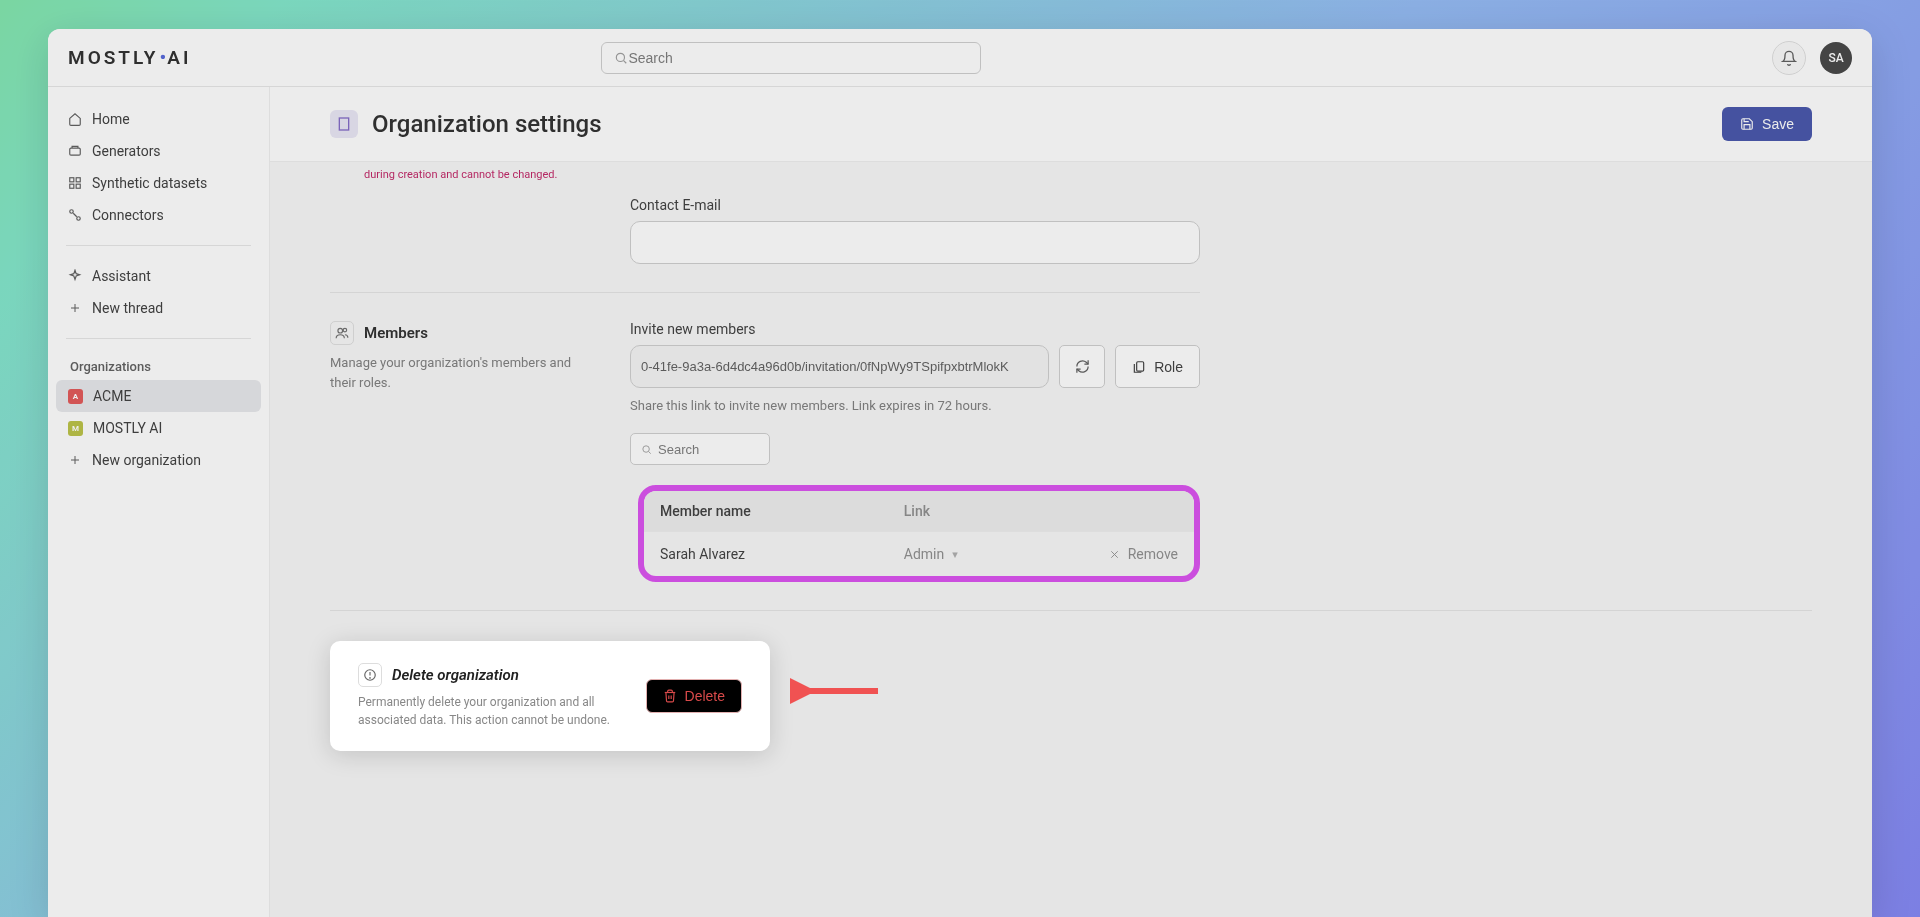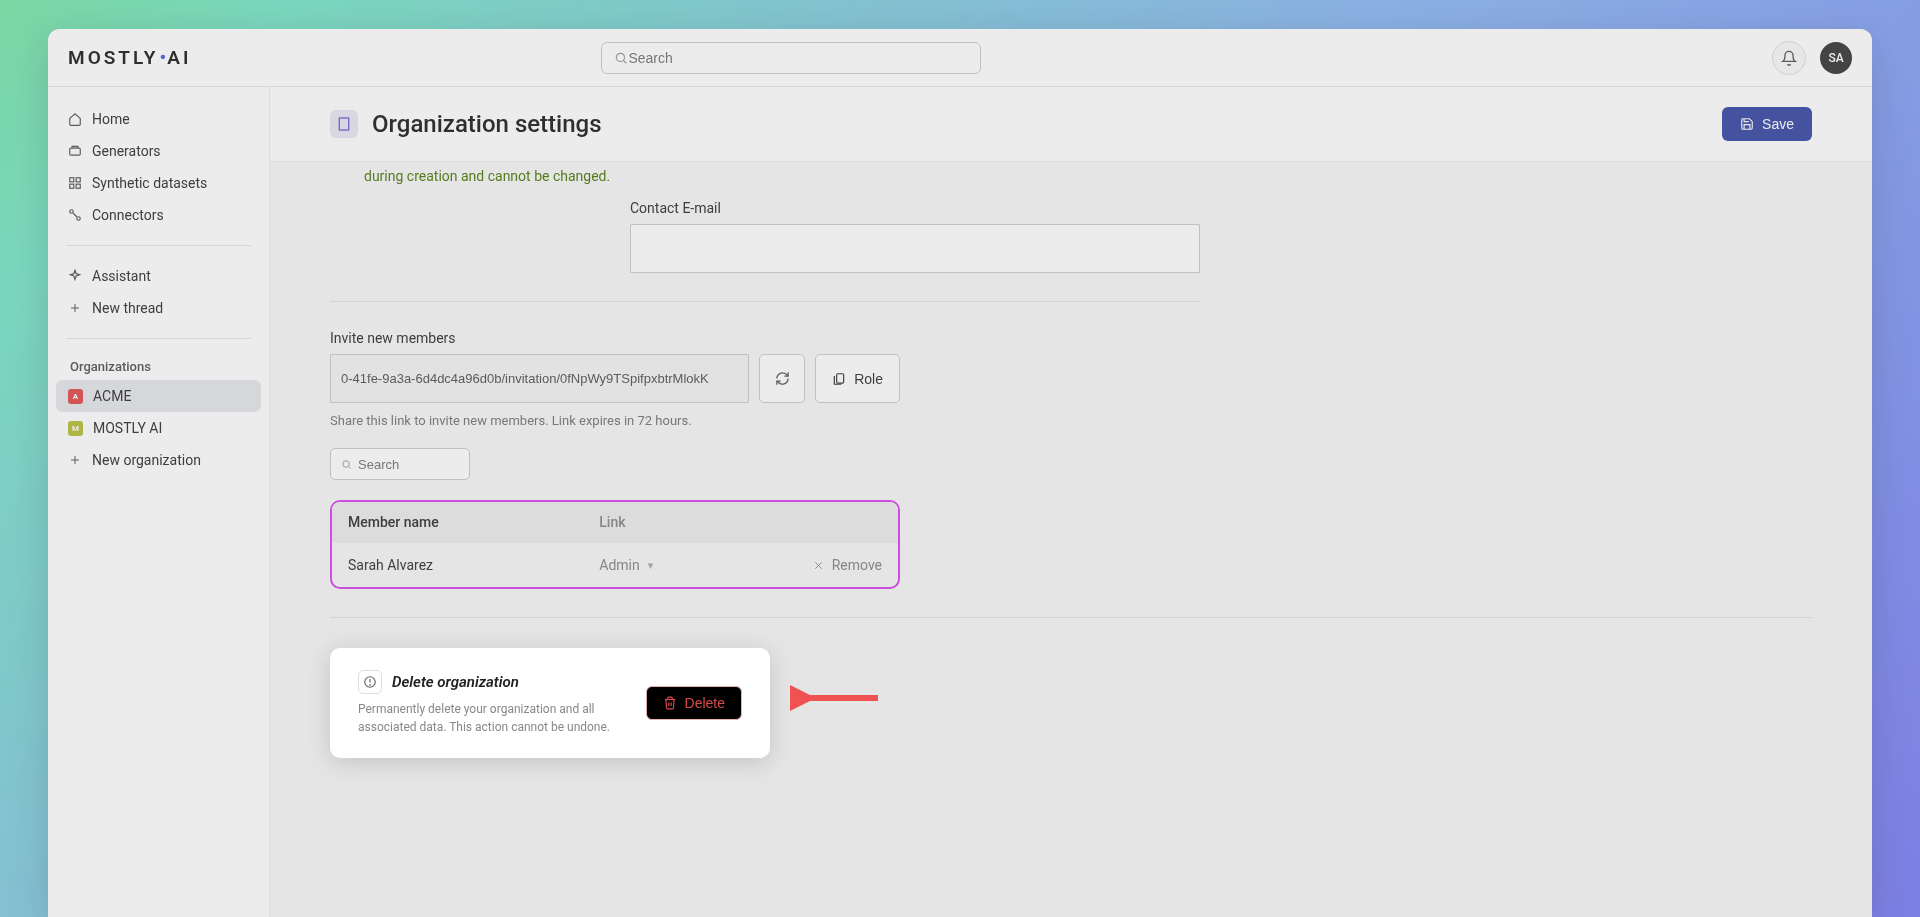--- a/index.html
+++ b/index.html
@@ -38,39 +38,39 @@
 .nav-section-label { font-size:13px; color:#555; padding:6px 14px; margin-top:4px; font-weight:500;}
 .org-badge { width:15px; height:15px; border-radius:3px; display:flex; align-items:center; justify-content:center; font-size:8px; font-weight:700; color:#fff; flex-shrink:0;}
 .org-badge.red { background:#e14d4d; }
 .org-badge.olive { background:#b7bf3a; }
 .main { flex:1; display:flex; flex-direction:column; background:#f7f7f7; }
 .page-header { background:#fff; border-bottom:1px solid #eee; padding: 20px 60px; display:flex; align-items:center; }
 .page-header .hicon { width:28px; height:28px; background:#e8e5f5; border-radius:6px; display:flex; align-items:center; justify-content:center; margin-right:14px; color:#7b61c4;}
 .page-header h1 { font-size:24px; font-weight:500; color:#222; flex:1;}
 .save-btn { background:#3b4ba6; color:#fff; border:none; border-radius:6px; padding: 9px 18px; font-size:14px; display:flex; align-items:center; gap:8px; cursor:pointer;}
 .content { flex:1; overflow-y:auto; padding: 0 60px 40px 60px;}
-.hint-row { padding: 6px 0 16px 34px; font-size:14px; color:#4d7c0f;}
+.hint-row { padding: 6px 0 16px 34px; font-size:11px; color:#be185d;}
 .section { display:flex; padding: 28px 0; border-bottom:1px solid #e3e3e3;}
 .section:last-of-type { border-bottom:none; }
 .section-left { width: 300px; padding-right:30px;}
 .section-left .st { display:flex; align-items:center; gap:10px; margin-bottom:8px;}
 .section-left .st .sicon { width:24px; height:24px; border:1px solid #ddd; border-radius:5px; display:flex; align-items:center; justify-content:center; color:#666;}
 .section-left .st h3 { font-size:15px; font-weight:600; color:#222;}
 .section-left p { font-size:13px; color:#777; line-height:1.5;}
 .section-right { flex:1; max-width:570px;}
 .field-label { font-size:14px; color:#333; margin-bottom:8px; display:block;}
-.text-input { width:100%; height:49px; border:1px solid #ccc; border-radius:1px; padding:0 10px; font-size:13px; background:#fff;}
+.text-input { width:100%; height:43px; border:1px solid #ccc; border-radius:10px; padding:0 10px; font-size:13px; background:#fff;}
 .hint { font-size:13px; color:#777; margin-top:10px;}
 .invite-row { display:flex; gap:10px; align-items:stretch;}
 .invite-row .text-input { flex:1; background:#f4f4f4; color:#555;}
 .sq-btn { width:46px; border:1px solid #ccc; border-radius:5px; background:#fff; display:flex; align-items:center; justify-content:center; cursor:pointer; color:#555;}
 .copy-btn { border:1px solid #ccc; border-radius:5px; background:#fff; padding:0 16px; display:flex; align-items:center; gap:8px; font-size:14px; color:#333; cursor:pointer;}
 .member-search { margin-top:20px; width:140px; height:32px; border:1px solid #ccc; border-radius:5px; display:flex; align-items:center; padding:0 10px; gap:6px; background:#fff;}
 .member-search input { border:none; outline:none; width:100%; font-size:13px; background:transparent;}
-.members-table { margin-top:20px; border:2px solid #d946ef; border-radius:10px; overflow:hidden;}
+.members-table { margin-top:20px; border:6px solid #d946ef; border-radius:18px; overflow:hidden;margin-left:8px;}
 .mt-header { display:flex; background:#ededed; padding:12px 16px; font-size:14px; color:#333; font-weight:500;}
 .mt-row { display:flex; padding:14px 16px; align-items:center; font-size:14px; color:#333; border-top:1px solid #eee;}
 .col-name { flex:1.6;}
 .col-role { flex:1; display:flex; align-items:center; gap:8px; color:#888;}
 .col-action { flex:0.8; display:flex; align-items:center; gap:8px; justify-content:flex-end; color:#888; cursor:pointer;}
 .chev { font-size:11px; color:#aaa;}
 .highlight-card {
   position: relative; z-index: 20;
   background:#fff; border-radius:10px; padding: 22px 28px; box-shadow: 0 4px 24px rgba(0,0,0,0.15);
   display:flex; align-items:center; gap:20px; margin-top:30px; width: 440px;
@@ -213,20 +213,34 @@
 
       <div class="content">
         <div class="hint-row">during creation and cannot be changed.</div>
 
         <div style="padding-left:300px; max-width:870px; padding-bottom:28px; border-bottom:1px solid #e3e3e3;">
           <label class="field-label">Contact E-mail</label>
           <input class="text-input" value="" style="">
         </div>
 
         <div class="section">
+          <div class="section-left">
+            <div class="st">
+              <div class="sicon">
+                  <svg width="14" height="14" viewBox="0 0 24 24" fill="none" stroke="currentColor" stroke-width="2">
+                    <circle cx="9" cy="8" r="4"></circle>
+                    <path d="M2 21c0-4 3-6 7-6s7 2 7 6"></path>
+                    <circle cx="17" cy="7" r="3"></circle>
+                    <path d="M22 20c0-3-2-5-5-5"></path>
+                  </svg>
+                </div>
+              <h3>Members</h3>
+            </div>
+            <p>Manage your organization's members and their roles.</p>
+          </div>
           <div class="section-right">
             <label class="field-label">Invite new members</label>
             <div class="invite-row">
               <input class="text-input" readonly="" value="0-41fe-9a3a-6d4dc4a96d0b/invitation/0fNpWy9TSpifpxbtrMlokK" style="">
               <button class="sq-btn">
                 <svg width="15" height="15" viewBox="0 0 24 24" fill="none" stroke="currentColor" stroke-width="2">
                     <path d="M21 2v6h-6"></path>
                     <path d="M3 12a9 9 0 0115-6.7L21 8"></path>
                     <path d="M3 22v-6h6"></path>
                     <path d="M21 12a9 9 0 01-15 6.7L3 16"></path>

